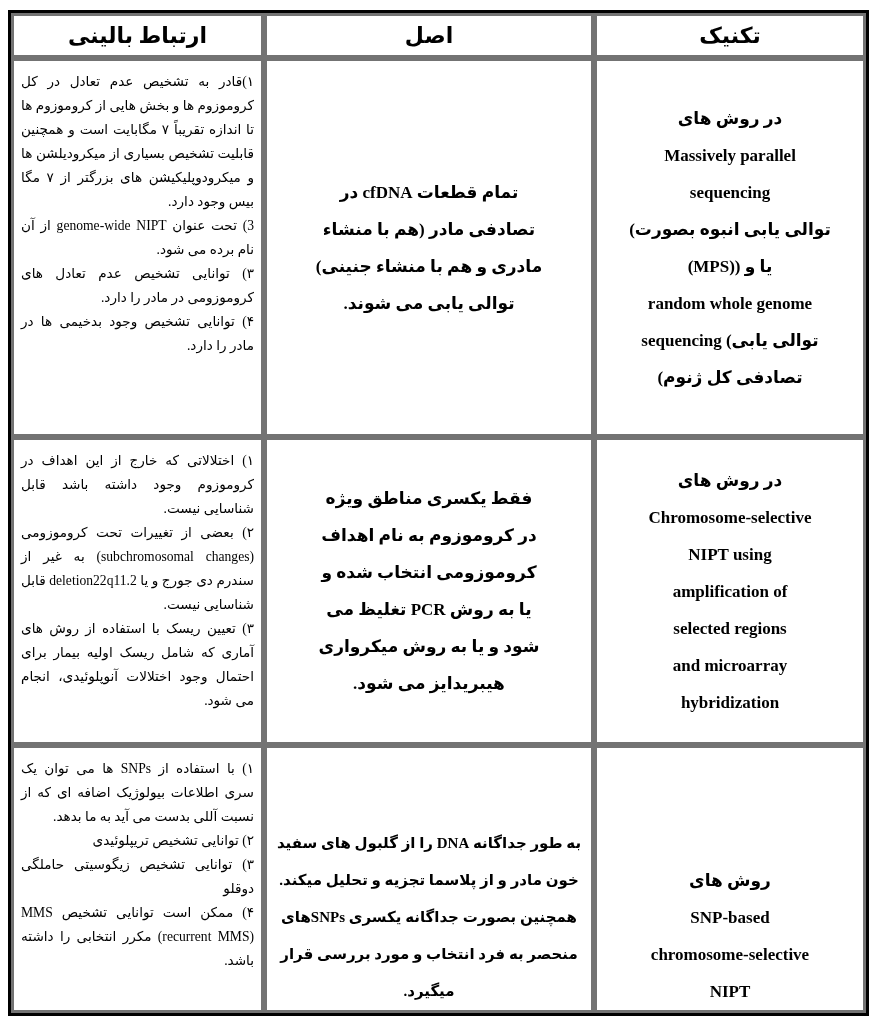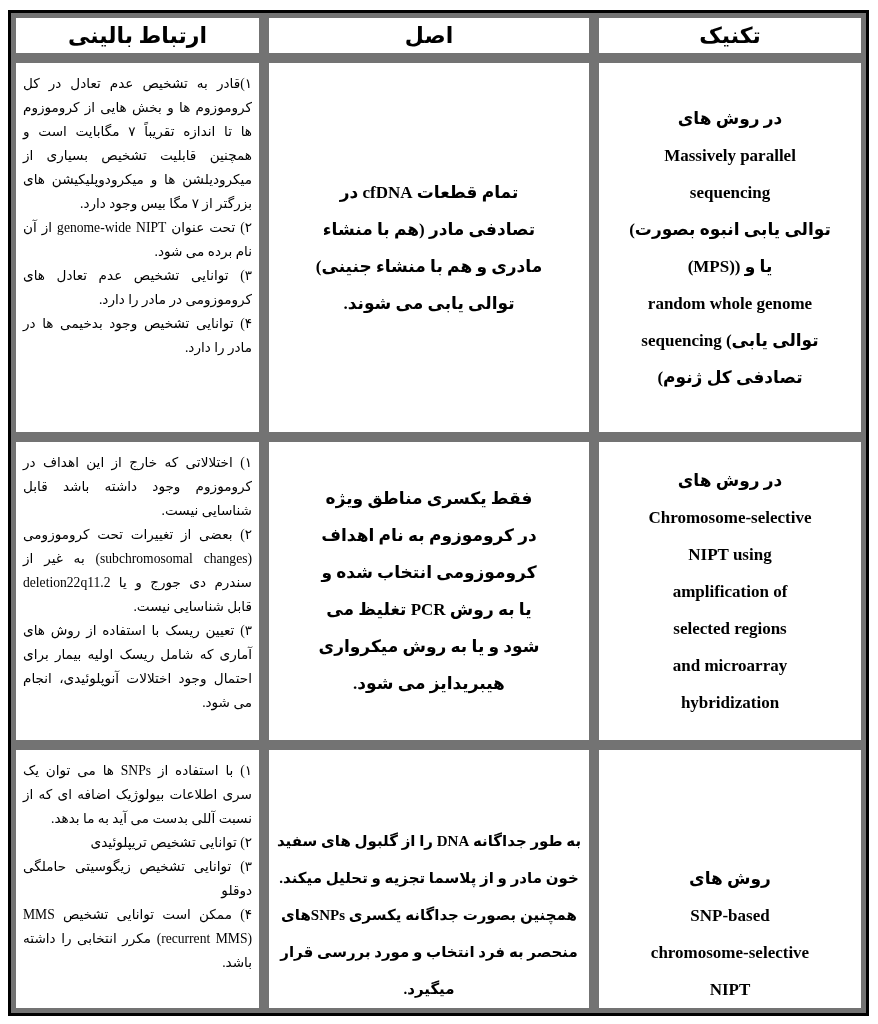--- a/index.html
+++ b/index.html
@@ -11,21 +11,21 @@
   .doc-table{
     position:absolute;left:8px;top:10px;width:855px;height:1000px;
     border:3px solid #000;
     display:grid;
     direction:rtl;
     grid-template-columns:272px 330px 1fr;
     grid-template-rows:45px 379px 308px 1fr;
     background:#fff;
   }
   .cell{
-    border:5px solid #737373;
+    border:3px solid #737373;
     overflow:hidden;
     display:flex;flex-direction:column;
     background:#fff;
   }
   .hdr{
     justify-content:center;align-items:center;
     font-weight:bold;font-size:22px;
   }
   .center-cell{
     align-items:center;justify-content:center;
@@ -68,21 +68,21 @@
     <div class="line" dir="rtl">تصادفی کل ژنوم)</div>
   </div>
   <div class="cell center-cell">
     <div class="line" dir="rtl">تمام قطعات cfDNA در</div>
     <div class="line" dir="rtl">تصادفی مادر (هم با منشاء</div>
     <div class="line" dir="rtl">مادری و هم با منشاء جنینی)</div>
     <div class="line" dir="rtl">توالی یابی می شوند.</div>
   </div>
   <div class="cell clinical" dir="rtl">
     <p>۱)قادر به تشخیص عدم تعادل در کل کروموزوم ها و بخش هایی از کروموزوم ها تا اندازه تقریباً ۷ مگابایت است و همچنین قابلیت تشخیص بسیاری از میکرودیلشن ها و میکرودوپلیکیشن های بزرگتر از ۷ مگا بیس وجود دارد.</p>
-    <p>۲) تحت عنوان genome-wide NIPT از آن نام برده می شود.</p>
+    <p>3) تحت عنوان genome-wide NIPT از آن نام برده می شود.</p>
     <p>۳) توانایی تشخیص عدم تعادل های کروموزومی در مادر را دارد.</p>
     <p>۴) توانایی تشخیص وجود بدخیمی ها در مادر را دارد.</p>
   </div>
 
   <div class="cell center-cell">
     <div class="line" dir="rtl">در روش های</div>
     <div class="line" dir="ltr">Chromosome-selective</div>
     <div class="line" dir="ltr">NIPT using</div>
     <div class="line" dir="ltr">amplification of</div>
     <div class="line" dir="ltr">selected regions</div>

